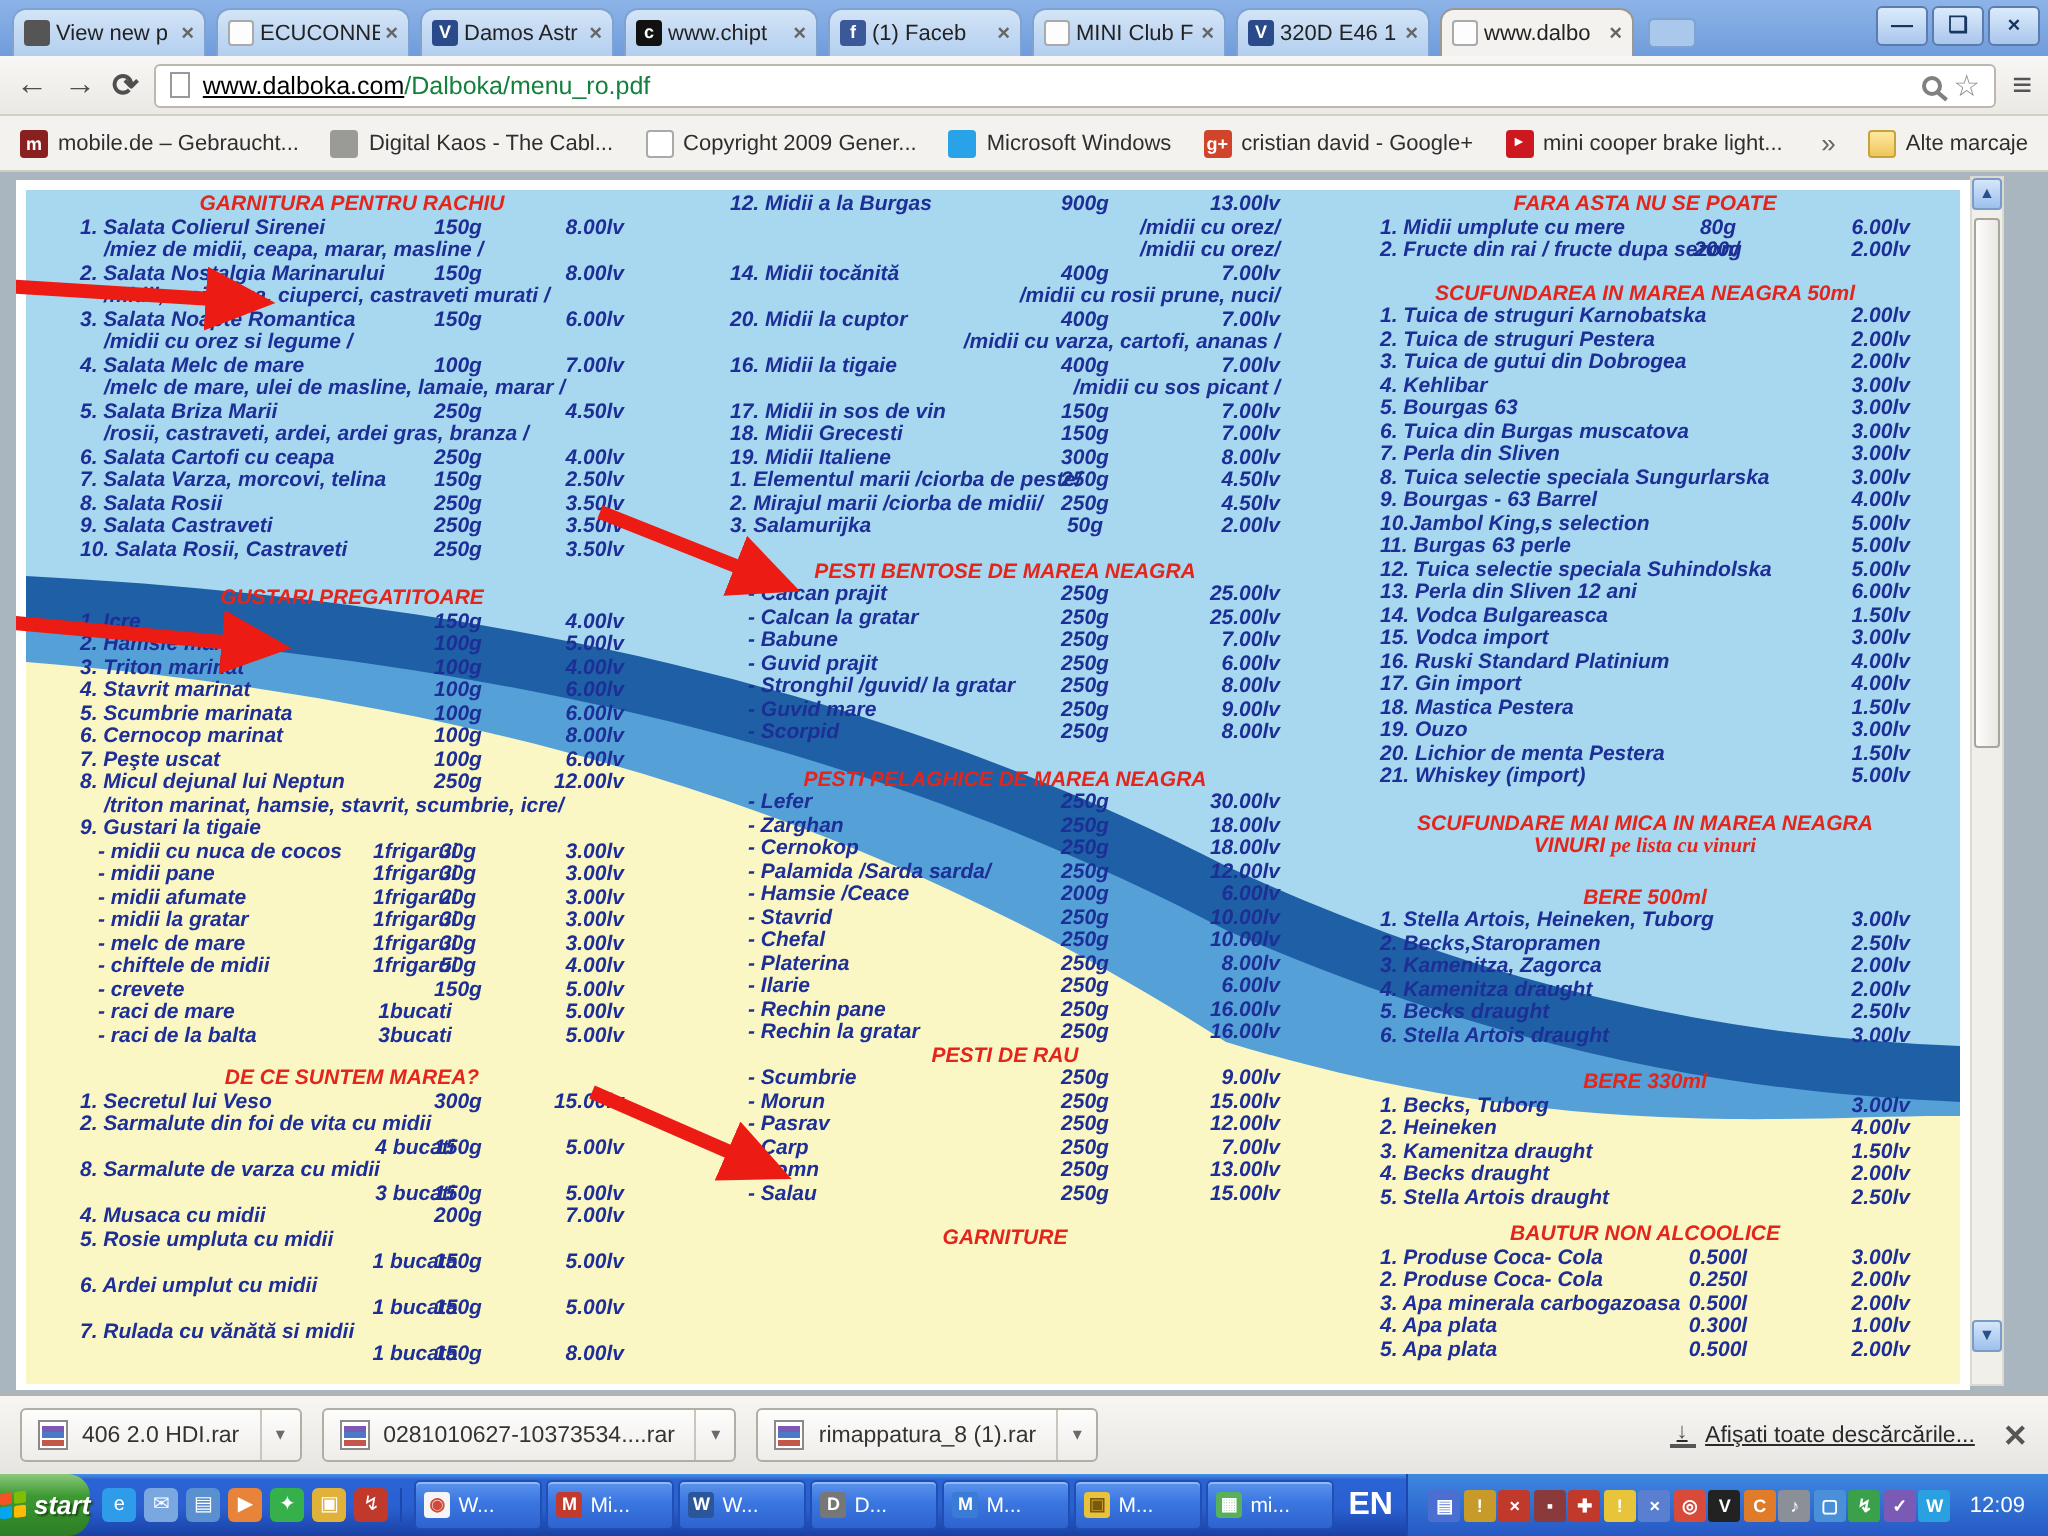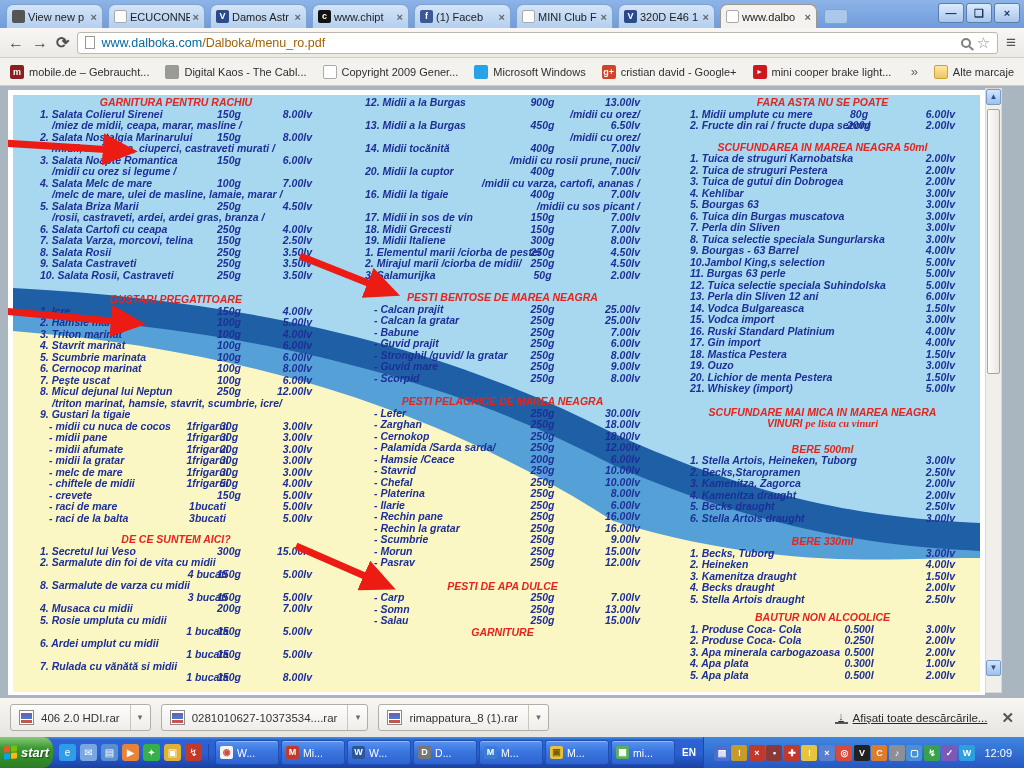--- a/index.html
+++ b/index.html
@@ -34,22 +34,22 @@
     text-align:center; line-height:18px; font-weight:bold; }
   
   #toolbar { position:absolute; top:28px; left:0; width:1024px; height:30px;
     background:linear-gradient(#f8f7f5,#ebe9e4); border-bottom:1px solid #d2cfc7;
     display:flex; align-items:center; padding:0 8px; gap:8px; }
   .navbtn { font-size:16px; font-weight:bold; color:#4f4f4f; }
   #omnibox { flex:1; height:22px; background:#fff; border:1px solid #bcb8af;
     border-radius:3px; display:flex; align-items:center; padding:0 7px; gap:6px; }
   #omnibox .doc { width:10px; height:13px; border:1px solid #999; background:#fff; }
   #urltext { font-size:12.5px; }
-  #urltext .domain { color:#0369a1; }
-  #urltext .path { color:#a16207; }
+  #urltext .domain { color:#000000;text-decoration:underline; }
+  #urltext .path { color:#15803d; }
   #omnibox .spacer { flex:1; }
   .mag { width:10px; height:10px; border:2px solid #808080; border-radius:50%; position:relative; }
   .mag::after { content:''; position:absolute; width:6px; height:2px; background:#808080;
     right:-5px; bottom:-3px; transform:rotate(40deg); }
   .star { color:#8d8d8d; font-size:15px; }
   #menu-dots { font-size:17px; color:#555; font-weight:bold; }
   
   #bookmarksbar { position:absolute; top:58px; left:0; width:1024px; height:28px;
     background:#f3f2ef; border-bottom:1px solid #cfccc4; display:flex;
     align-items:center; padding:0 10px; gap:16px; font-size:11px; color:#2e2e2e; }
@@ -141,21 +141,21 @@
   #quicklaunch { display:flex; gap:4px; padding:0 6px; border-right:1px solid #1c48ae; }
   .ql { width:17px; height:17px; border-radius:3px; color:#fff; font-size:10px;
     text-align:center; line-height:17px; }
   #taskbtns { display:flex; gap:2px; padding-left:6px; }
   .taskbtn { width:64px; height:25px; border-radius:3px; border:1px solid #1f4fb0;
     background:linear-gradient(#5b93ee,#3a76e0 45%,#2f63cf); display:flex; align-items:center;
     gap:4px; padding:0 4px; color:#fff; font-size:10.5px; overflow:hidden;
     box-shadow:inset 0 1px 0 rgba(255,255,255,.35); }
   .tbicon { width:13px; height:13px; flex:none; border-radius:2px; font-size:9px;
     font-weight:bold; text-align:center; line-height:13px; }
-  #lang { color:#fff; font-size:10px; font-weight:bold; padding:0 7px; }
+  #lang { color:#fff; font-size:16px; font-weight:bold; padding:0 7px; }
   #tray { margin-left:auto; height:31px; display:flex; align-items:center; gap:1.5px;
     padding:0 6px 0 10px; border-left:1px solid #1c48ae;
     background:linear-gradient(#3e87e0,#2558c4); }
   .trayicon { width:16px; height:16px; border-radius:2px; color:#fff; font-size:9px;
     font-weight:bold; text-align:center; line-height:16px; }
   #clock { color:#fff; font-size:11px; padding:0 6px 0 8px; }
 </style>
 </head>
 <body>
 
@@ -412,21 +412,21 @@
         <div class="mrow sub">
           <span class="mname">- raci de mare</span>
           <span class="mq">1bucati</span>
           <span class="mp">5.00lv</span>
         </div>
         <div class="mrow sub">
           <span class="mname">- raci de la balta</span>
           <span class="mq">3bucati</span>
           <span class="mp">5.00lv</span>
         </div>
-        <div class="mhead" style="margin-top: 10px;">DE CE SUNTEM AICI?</div>
+        <div class="mhead" style="margin-top: 10px;">DE CE SUNTEM MAREA?</div>
         <div class="mrow">
           <span class="mname">1. Secretul lui Veso</span>
           <span class="mw">300g</span>
           <span class="mp">15.00lv</span>
         </div>
         <div class="mrow">
           <span class="mname">2. Sarmalute din foi de vita cu midii</span>
         </div>
         <div class="mrow">
           <span class="mq">4 bucati</span>
@@ -471,25 +471,20 @@
           <span class="mp">8.00lv</span>
         </div>
       </div>
     <div id="mcol1" class="menucol c1">
         <div class="mrow" style="margin-top: 5px;">
           <span class="mname">12. Midii a la Burgas</span>
           <span class="mw">900g</span>
           <span class="mp">13.00lv</span>
         </div>
         <div class="mrow mdesc">/midii cu orez/</div>
-        <div class="mrow">
-          <span class="mname">13. Midii a la Burgas</span>
-          <span class="mw">450g</span>
-          <span class="mp">6.50lv</span>
-        </div>
         <div class="mrow mdesc">/midii cu orez/</div>
         <div class="mrow">
           <span class="mname">14. Midii tocănită</span>
           <span class="mw">400g</span>
           <span class="mp">7.00lv</span>
         </div>
         <div class="mrow mdesc">/midii cu rosii prune, nuci/</div>
         <div class="mrow">
           <span class="mname">20. Midii la cuptor</span>
           <span class="mw">400g</span>
@@ -617,52 +612,52 @@
         <div class="mrow sub">
           <span class="mname">- Rechin pane</span>
           <span class="mw">250g</span>
           <span class="mp">16.00lv</span>
         </div>
         <div class="mrow sub">
           <span class="mname">- Rechin la gratar</span>
           <span class="mw">250g</span>
           <span class="mp">16.00lv</span>
         </div>
+        <div class="mhead" style="margin-top: 0px;">PESTI DE RAU</div>
         <div class="mrow sub">
           <span class="mname">- Scumbrie</span>
           <span class="mw">250g</span>
           <span class="mp">9.00lv</span>
         </div>
         <div class="mrow sub">
           <span class="mname">- Morun</span>
           <span class="mw">250g</span>
           <span class="mp">15.00lv</span>
         </div>
         <div class="mrow sub">
           <span class="mname">- Pasrav</span>
           <span class="mw">250g</span>
           <span class="mp">12.00lv</span>
         </div>
-        <div class="mhead" style="margin-top: 12px;">PESTI DE APA DULCE</div>
         <div class="mrow sub">
           <span class="mname">- Carp</span>
           <span class="mw">250g</span>
           <span class="mp">7.00lv</span>
         </div>
         <div class="mrow sub">
           <span class="mname">- Somn</span>
           <span class="mw">250g</span>
           <span class="mp">13.00lv</span>
         </div>
         <div class="mrow sub">
           <span class="mname">- Salau</span>
           <span class="mw">250g</span>
           <span class="mp">15.00lv</span>
         </div>
-        <div class="mhead" style="">GARNITURE</div>
+        <div class="mhead" style="margin-top: 11px;">GARNITURE</div>
       </div>
     <div id="mcol2" class="menucol c2">
         <div class="mhead" style="margin-top: 5px;">FARA ASTA NU SE POATE</div>
         <div class="mrow">
           <span class="mname">1. Midii umplute cu mere</span>
           <span class="mw">80g</span>
           <span class="mp">6.00lv</span>
         </div>
         <div class="mrow">
           <span class="mname">2. Fructe din rai / fructe dupa sezon/</span>

